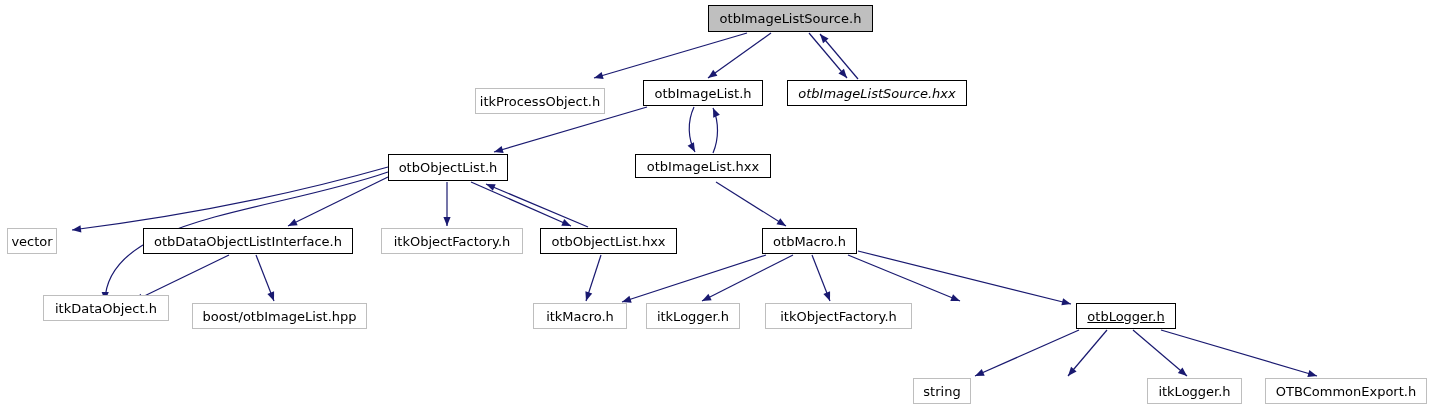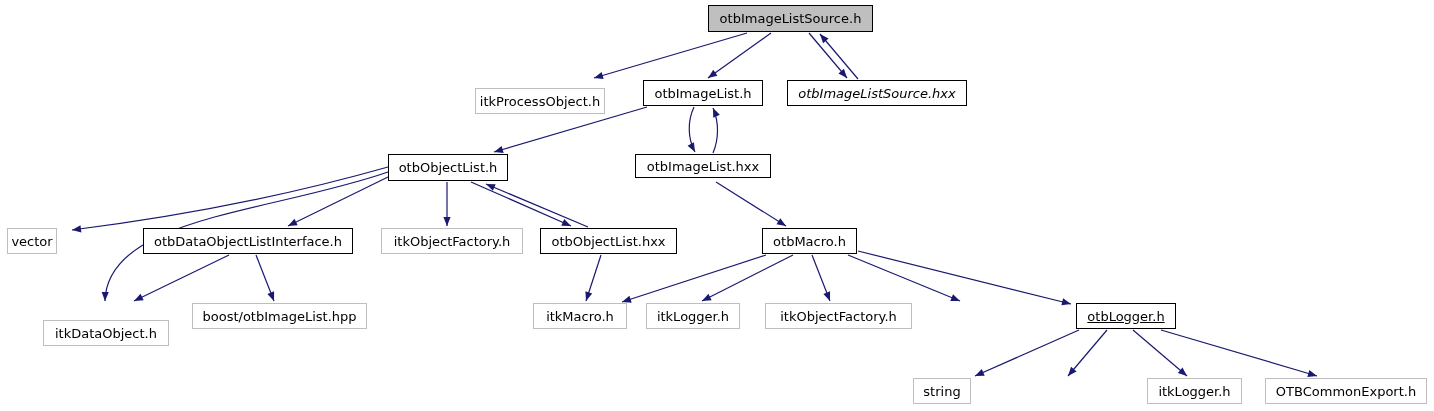--- a/index.html
+++ b/index.html
@@ -96,21 +96,21 @@
     <div class="node external" style="left: 475px; top: 88px; width: 130px; height: 26px;">itkProcessObject.h</div>
     <div class="node internal" style="left: 643px; top: 80px; width: 120px; height: 26px;">otbImageList.h</div>
     <div class="node internal" style="left: 787px; top: 80px; width: 180px; height: 26px; font-style: italic;">otbImageListSource.hxx</div>
     <div class="node internal" style="left: 388px; top: 154px; width: 120px; height: 27px;">otbObjectList.h</div>
     <div class="node internal" style="left: 635px; top: 154px; width: 136px; height: 24px;">otbImageList.hxx</div>
     <div class="node external" style="left: 7px; top: 228px; width: 50px; height: 26px;">vector</div>
     <div class="node internal" style="left: 143px; top: 228px; width: 210px; height: 26px;">otbDataObjectListInterface.h</div>
     <div class="node external" style="left: 381px; top: 228px; width: 142px; height: 26px;">itkObjectFactory.h</div>
     <div class="node internal" style="left: 540px; top: 228px; width: 137px; height: 26px;">otbObjectList.hxx</div>
     <div class="node internal" style="left: 762px; top: 228px; width: 95px; height: 26px;">otbMacro.h</div>
-    <div class="node external" style="left: 43px; top: 320px; width: 126px; height: 26px; text-align: center;">itkDataObject.h</div>
+    <div class="node external" style="left: 43px; top: 295px; width: 126px; height: 26px; text-align: center;">itkDataObject.h</div>
     <div class="node external" style="left: 192px; top: 303px; width: 175px; height: 26px;">boost/otbImageList.hpp</div>
     <div class="node external" style="left: 533px; top: 303px; width: 94px; height: 26px;">itkMacro.h</div>
     <div class="node external" style="left: 646px; top: 303px; width: 94px; height: 26px;">itkLogger.h</div>
     <div class="node external" style="left: 765px; top: 303px; width: 147px; height: 26px;">itkObjectFactory.h</div>
     <div class="node internal" style="left: 1076px; top: 303px; width: 100px; height: 26px; text-decoration: underline;">otbLogger.h</div>
     <div class="node external" style="left: 913px; top: 378px; width: 58px; height: 26px;">string</div>
     <div class="node external" style="left: 1147px; top: 378px; width: 95px; height: 26px;">itkLogger.h</div>
     <div class="node external" style="left: 1265px; top: 378px; width: 162px; height: 26px;">OTBCommonExport.h</div>
   </div>
 

